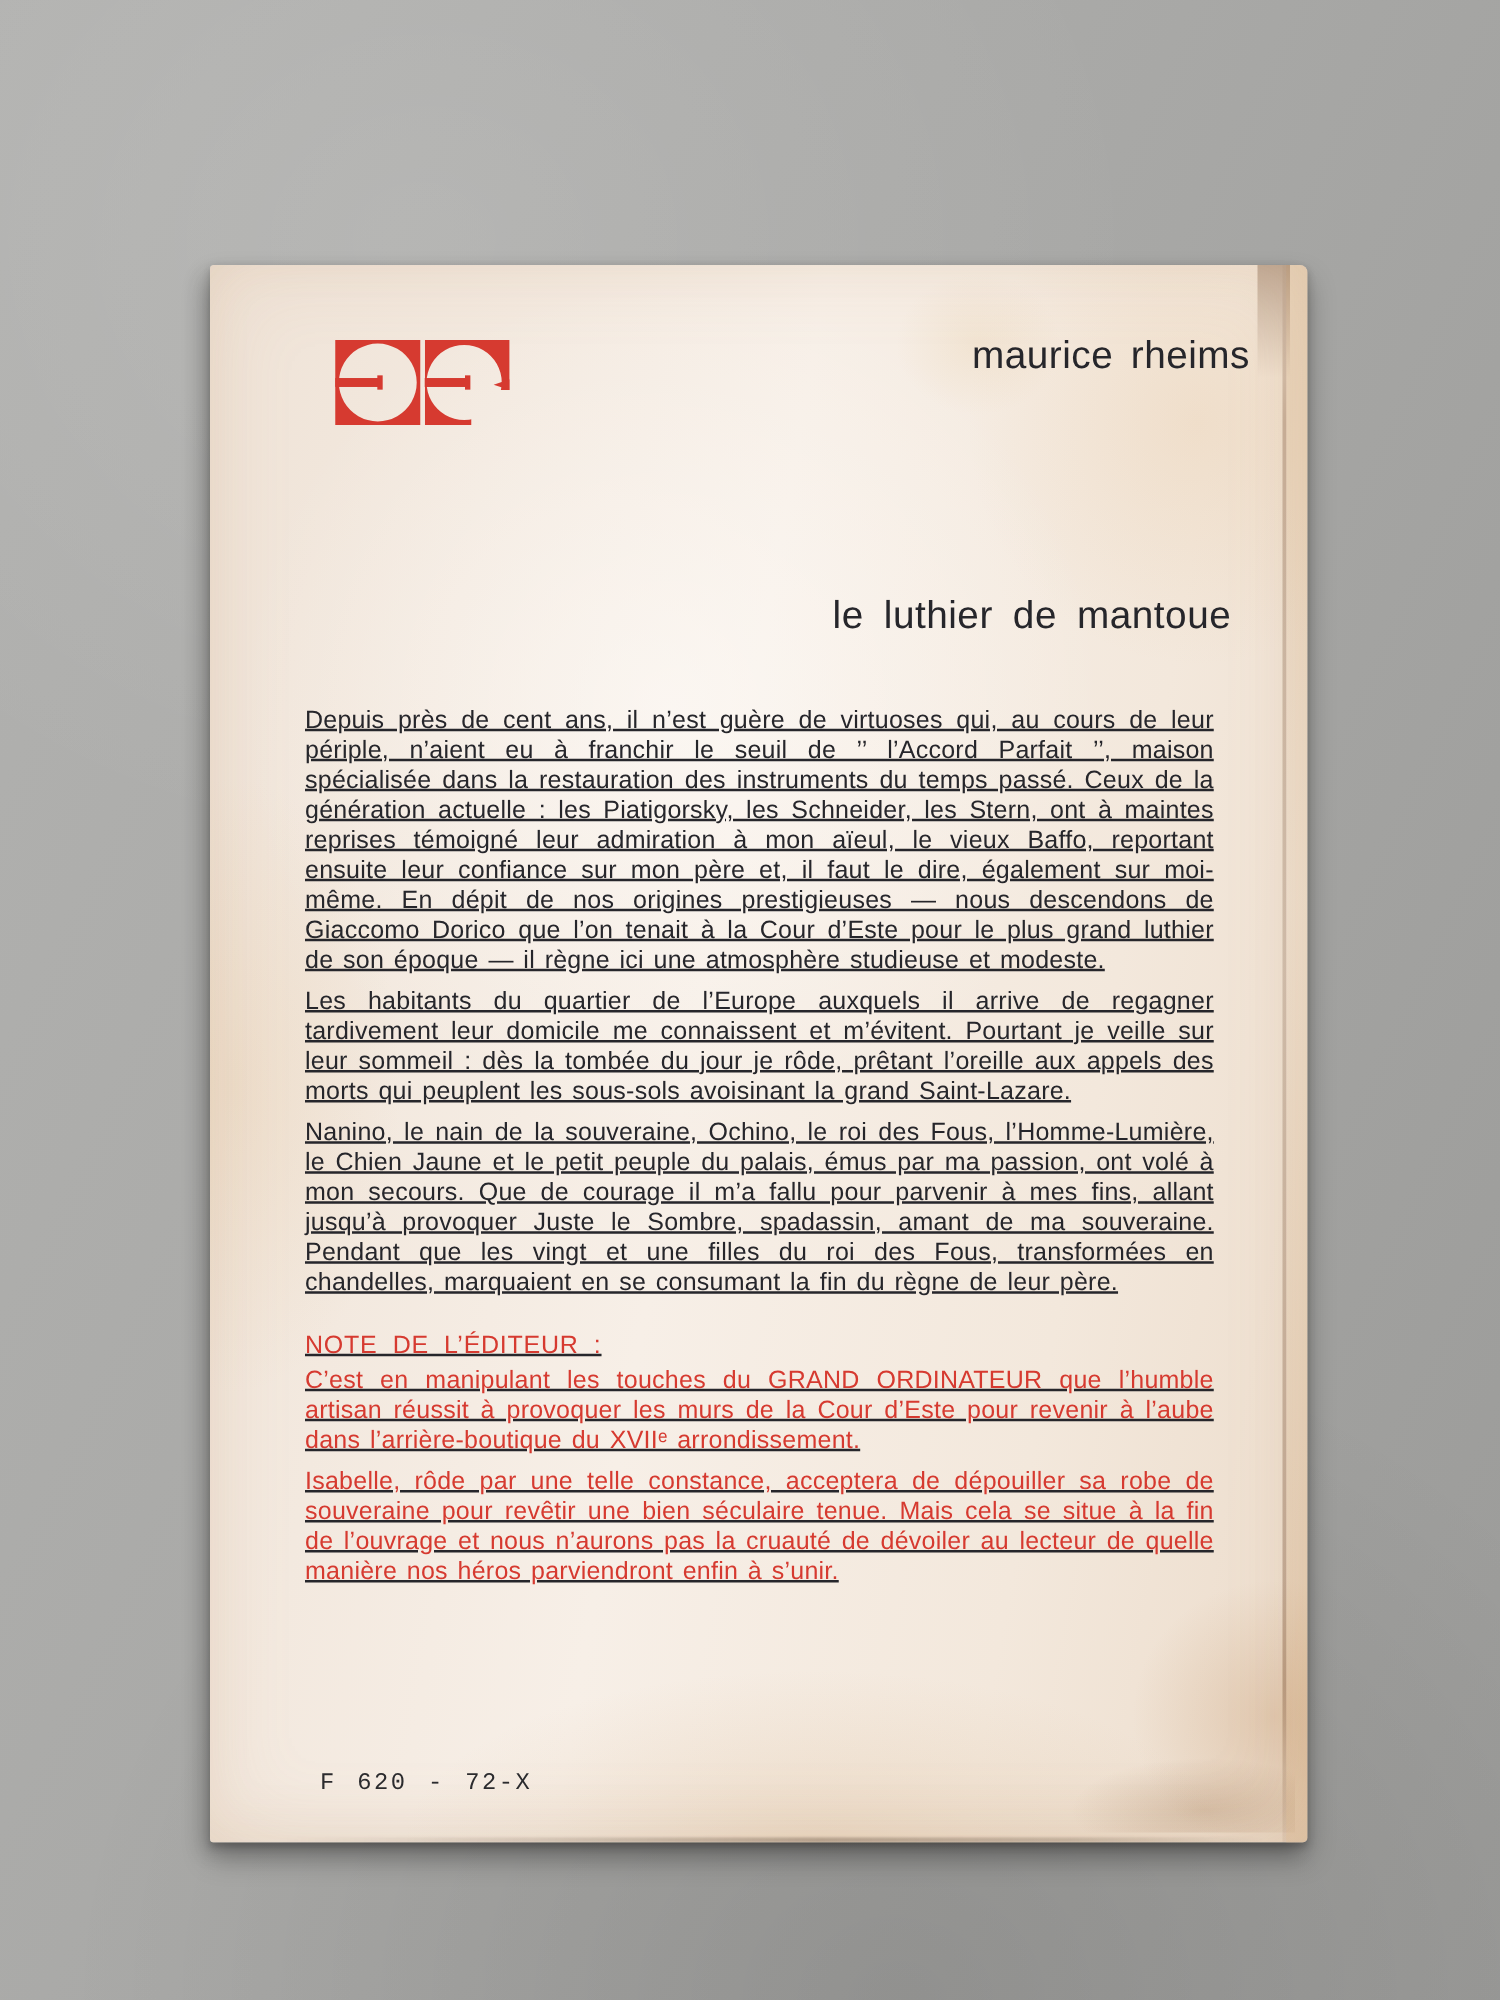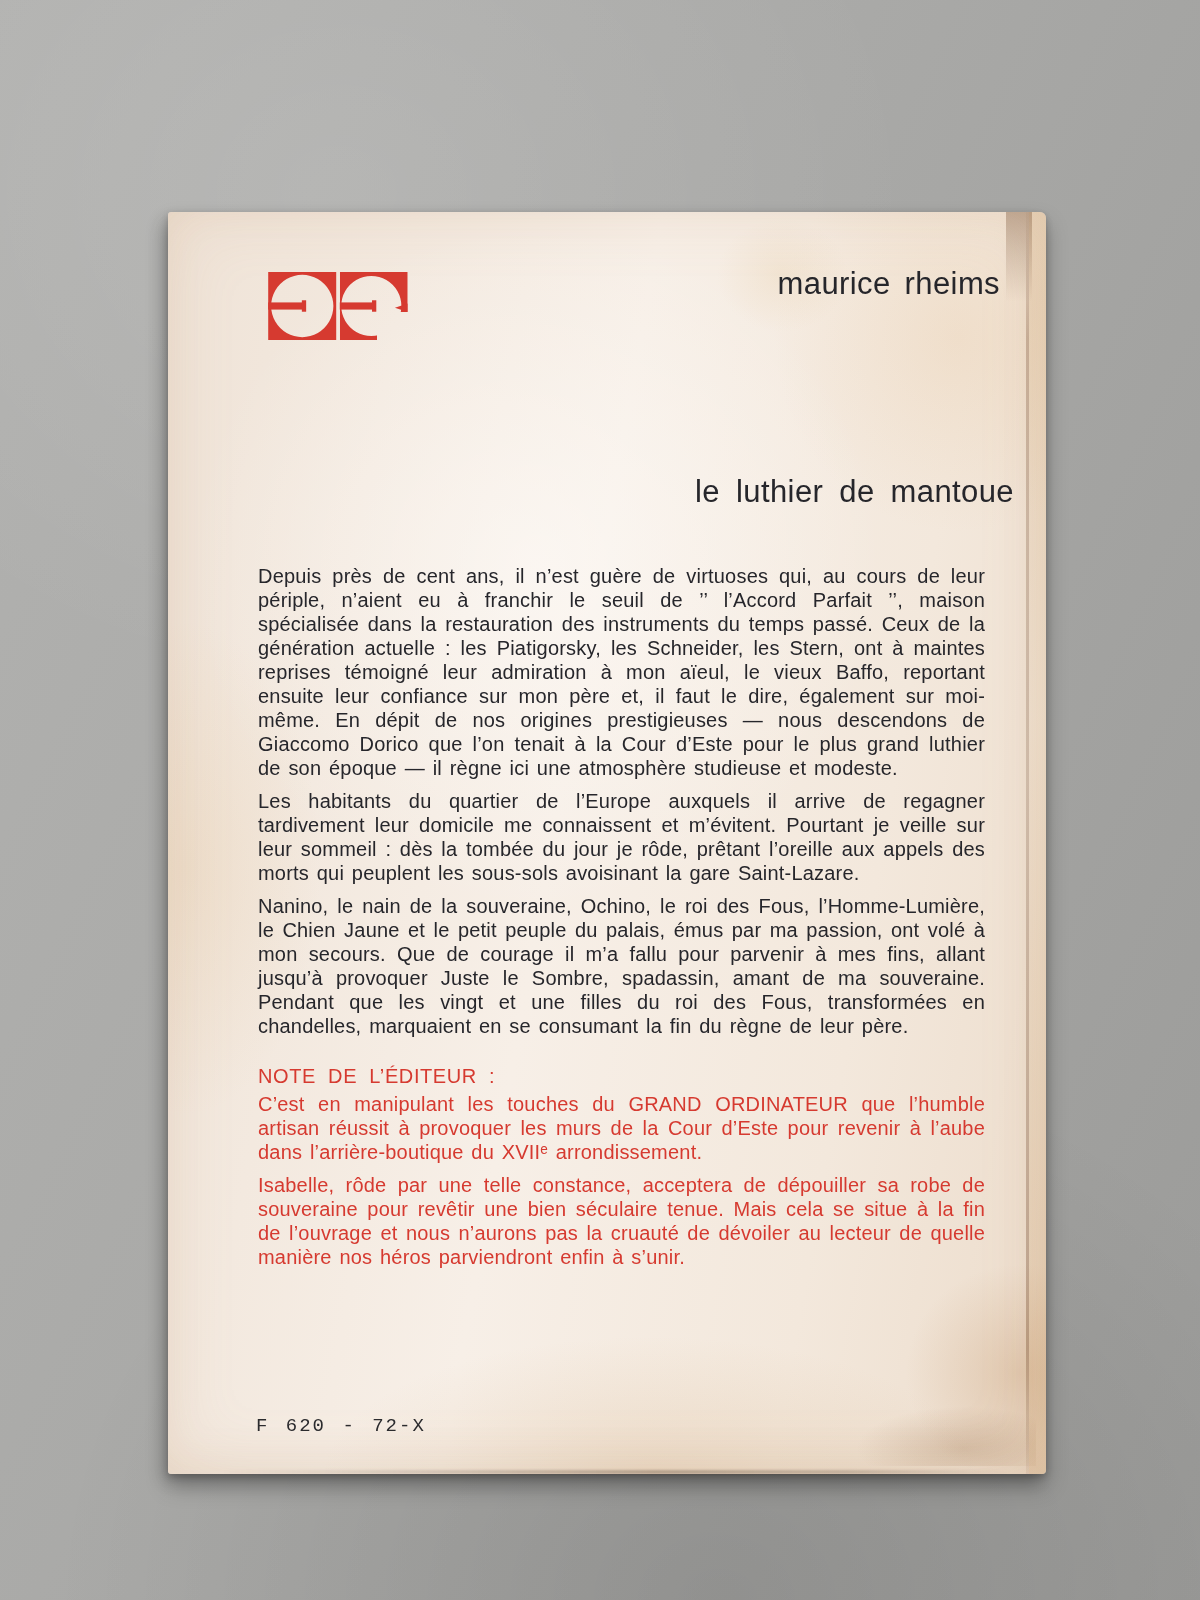--- a/index.html
+++ b/index.html
@@ -60,28 +60,28 @@
   }
 
   .logo{position:absolute;left:100px;top:60px;width:140px;height:68px;color:var(--red,#d63a30);}
 
   .author{
     position:absolute;top:54px;right:46px;
     font-size:31px;color:var(--ink,#26262b);
     letter-spacing:.4px;word-spacing:5px;white-space:nowrap;
   }
   .title{
-    position:absolute;top:262px;right:32px;
+    position:absolute;top:262px;right:61px;
     font-size:31px;color:var(--ink,#26262b);
     letter-spacing:.4px;word-spacing:7px;white-space:nowrap;
   }
   .body-text{
-    position:absolute;left:90px;top:352px;width:727px;
+    position:absolute;left:76px;top:352px;width:727px;
     font-size:20px;line-height:24px;color:var(--ink,#26262b);
-    text-align:justify;letter-spacing:.2px;word-spacing:2px;
+    text-align:justify;letter-spacing:.2px;word-spacing:2px;text-decoration:underline;
   }
   .body-text p{margin:0 0 9px 0;}
   .note-heading{
     margin:26px 0 4px 0;
     font-size:20px;font-weight:400;color:var(--red,#d63a30);
     letter-spacing:.6px;word-spacing:6px;
   }
   .red-par{color:var(--red,#d63a30);}
   .print-code{
     position:absolute;left:88px;top:1203px;
@@ -119,21 +119,21 @@
         <rect x="45" y="39.5" width="6" height="16"></rect>
       </g>
     </svg>
 
     <div class="author">maurice rheims</div>
 
     <div class="title">le luthier de mantoue</div>
 
     <div class="body-text">
       <p>Depuis près de cent ans, il n’est guère de virtuoses qui, au cours de leur périple, n’aient eu à franchir le seuil de ’’ l’Accord Parfait ’’, maison spécialisée dans la restauration des instruments du temps passé. Ceux de la génération actuelle : les Piatigorsky, les Schneider, les Stern, ont à maintes reprises témoigné leur admiration à mon aïeul, le vieux Baffo, reportant ensuite leur confiance sur mon père et, il faut le dire, également sur moi-même. En dépit de nos origines prestigieuses — nous descendons de Giaccomo Dorico que l’on tenait à la Cour d’Este pour le plus grand luthier de son époque — il règne ici une atmosphère studieuse et modeste.</p>
-      <p>Les habitants du quartier de l’Europe auxquels il arrive de regagner tardivement leur domicile me connaissent et m’évitent. Pourtant je veille sur leur sommeil : dès la tombée du jour je rôde, prêtant l’oreille aux appels des morts qui peuplent les sous-sols avoisinant la gare Saint-Lazare.</p>
+      <p>Les habitants du quartier de l’Europe auxquels il arrive de regagner tardivement leur domicile me connaissent et m’évitent. Pourtant je veille sur leur sommeil : dès la tombée du jour je rôde, prêtant l’oreille aux appels des morts qui peuplent les sous-sols avoisinant la grand Saint-Lazare.</p>
       <p>Nanino, le nain de la souveraine, Ochino, le roi des Fous, l’Homme-Lumière, le Chien Jaune et le petit peuple du palais, émus par ma passion, ont volé à mon secours. Que de courage il m’a fallu pour parvenir à mes fins, allant jusqu’à provoquer Juste le Sombre, spadassin, amant de ma souveraine. Pendant que les vingt et une filles du roi des Fous, transformées en chandelles, marquaient en se consumant la fin du règne de leur père.</p>
 
       <h3 class="note-heading">NOTE DE L’ÉDITEUR :</h3>
       <p class="red-par">C’est en manipulant les touches du GRAND ORDINATEUR que l’humble artisan réussit à provoquer les murs de la Cour d’Este pour revenir à l’aube dans l’arrière-boutique du XVIIᵉ arrondissement.</p>
       <p class="red-par">Isabelle, rôde par une telle constance, acceptera de dépouiller sa robe de souveraine pour revêtir une bien séculaire tenue. Mais cela se situe à la fin de l’ouvrage et nous n’aurons pas la cruauté de dévoiler au lecteur de quelle manière nos héros parviendront enfin à s’unir.</p>
     </div>
 
     <div class="print-code">F 620 - 72-X</div>
 
     <div class="edge-strip"></div>

